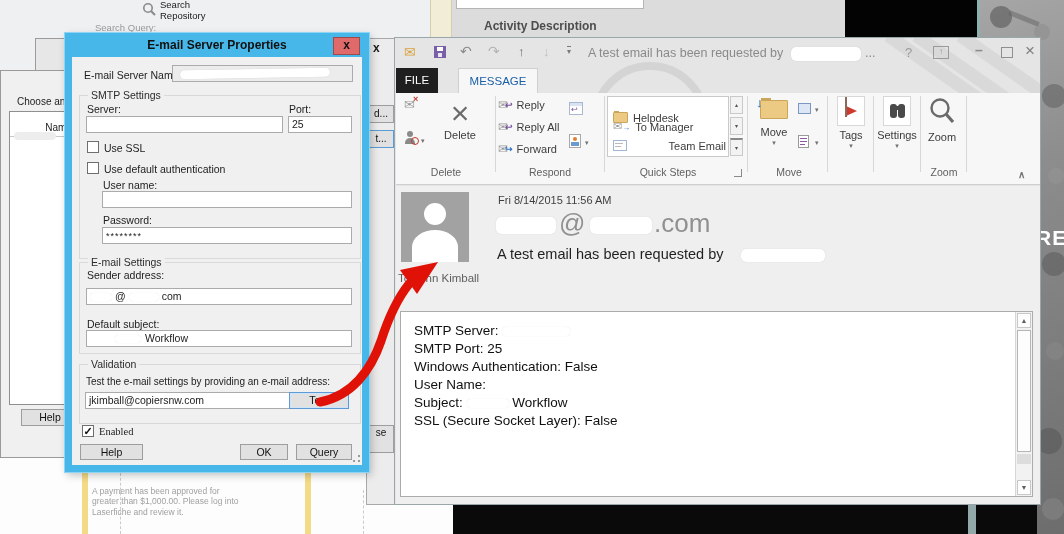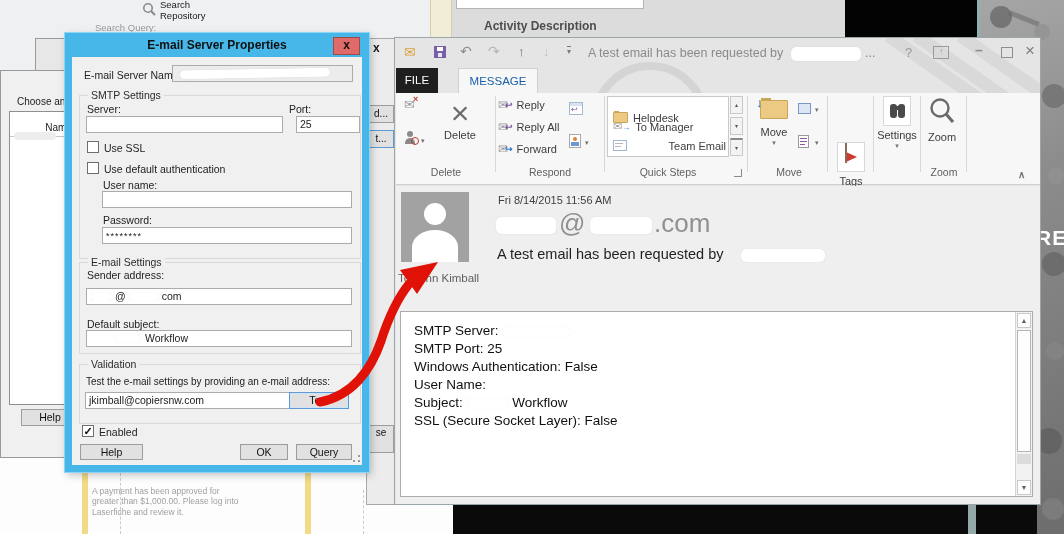--- a/index.html
+++ b/index.html
@@ -211,21 +211,21 @@
       <span class="ddw abs" style="left:419px;top:13px;">▾</span>
       <span class="abs" style="left:402px;top:42px;width:11px;height:13px;background:#fff;border:1px solid #9a9a9a;box-sizing:border-box;">
         <span class="abs" style="left:1px;top:2px;width:7px;height:1px;background:#8a5aa0;"></span>
         <span class="abs" style="left:1px;top:5px;width:7px;height:1px;background:#8a5aa0;"></span>
         <span class="abs" style="left:1px;top:8px;width:5px;height:1px;background:#8a5aa0;"></span>
       </span>
       <span class="ddw abs" style="left:419px;top:46px;">▾</span>
       <div class="rlab" style="left:356px;width:74px;">Move</div>
       <div class="rsep" style="left:431px;"></div>
 
-      <div class="abs" style="left:436px;top:3px;width:38px;height:66px;text-align:center;margin-top:46px;">
+      <div class="abs" style="left:436px;top:3px;width:38px;height:66px;text-align:center;">
         <div style="width:28px;height:30px;margin:0 auto;background:#fff;border:1px solid #d8d8d8;box-sizing:border-box;display:flex;align-items:center;justify-content:center;">
           <span style="position:relative;">
             <span class="flag" style="display:inline-block;"></span>
             <span class="abs" style="left:-1px;top:-5px;width:2px;height:20px;background:#8a6a5a;"></span>
           </span>
         </div>
         <div class="rtxt" style="margin-top:3px;">Tags</div>
         <div class="ddw" style="margin-top:1px;">▾</div>
       </div>
       <div class="rsep" style="left:477px;"></div>
@@ -304,21 +304,21 @@
       <span class="lab" style="left:12px;top:12px;">E-mail Server Name:</span>
       <div class="tbox" style="left:100px;top:8px;width:181px;height:17px;background:#ececec;"></div>
       <span class="blob" style="left:108px;top:12px;width:150px;height:9px;transform:rotate(-1deg);"></span>
 
       <div class="grp" style="left:7px;top:38px;width:280px;height:162px;">
         <span class="grplab">SMTP Settings</span>
       </div>
       <span class="lab" style="left:15px;top:46px;">Server:</span>
       <div class="tbox" style="left:14px;top:59px;width:197px;height:17px;"></div>
       <span class="lab" style="left:217px;top:46px;">Port:</span>
-      <div class="tbox" style="left:216px;top:59px;width:64px;height:17px;margin-left:8px;">25</div>
+      <div class="tbox" style="left:216px;top:59px;width:64px;height:17px;">25</div>
       <span class="cb" style="left:15px;top:84px;"></span>
       <span class="lab" style="left:32px;top:85px;">Use SSL</span>
       <span class="cb" style="left:15px;top:105px;"></span>
       <span class="lab" style="left:32px;top:106px;">Use default authentication</span>
       <span class="lab" style="left:31px;top:122px;">User name:</span>
       <div class="tbox" style="left:30px;top:134px;width:250px;height:17px;"></div>
       <span class="lab" style="left:31px;top:157px;">Password:</span>
       <div class="tbox" style="left:30px;top:170px;width:250px;height:17px;font-size:9px;letter-spacing:1px;line-height:17px;">********</div>
 
       <div class="grp" style="left:7px;top:205px;width:280px;height:90px;">
@@ -338,21 +338,21 @@
       </div>
 
       <div class="grp" style="left:7px;top:307px;width:280px;height:58px;">
         <span class="grplab">Validation</span>
       </div>
       <span class="lab" style="left:14px;top:319px;font-size:10px;">Test the e-mail settings by providing an e-mail address:</span>
       <div class="tbox" style="left:13px;top:335px;width:216px;height:17px;">jkimball@copiersnw.com</div>
       <div class="btn" style="left:217px;top:335px;width:60px;height:17px;line-height:15px;border:1px solid #5e9ad6;box-shadow:inset 0 0 0 1px #cfe4f7;">Test</div>
 
       <span class="cb" style="left:10px;top:368px;">✓</span>
-      <span class="lab" style="left:27px;top:369px;">Enabled</span>
+      <span class="lab" style="left:27px;top:369px;font-family:Liberation Serif, serif;">Enabled</span>
 
       <div class="btn" style="left:8px;top:387px;width:63px;height:16px;line-height:14px;">Help</div>
       <div class="btn" style="left:168px;top:387px;width:48px;height:16px;line-height:14px;">OK</div>
       <div class="btn" style="left:224px;top:387px;width:56px;height:16px;line-height:14px;">Query</div>
       <span class="abs" style="left:281px;top:398px;width:7px;height:7px;border-right:2px dotted #9a9a9a;border-bottom:2px dotted #9a9a9a;box-sizing:border-box;"></span>
     </div>
   </div>
 
   <svg class="abs" style="left:0;top:0;z-index:60;pointer-events:none;" width="1064" height="534" viewBox="0 0 1064 534">
     <path d="M 320 402 C 352 396, 371 370, 381 341 C 389 316, 397 299, 409 284" fill="none" stroke="#e01207" stroke-width="9" stroke-linecap="round"></path>

